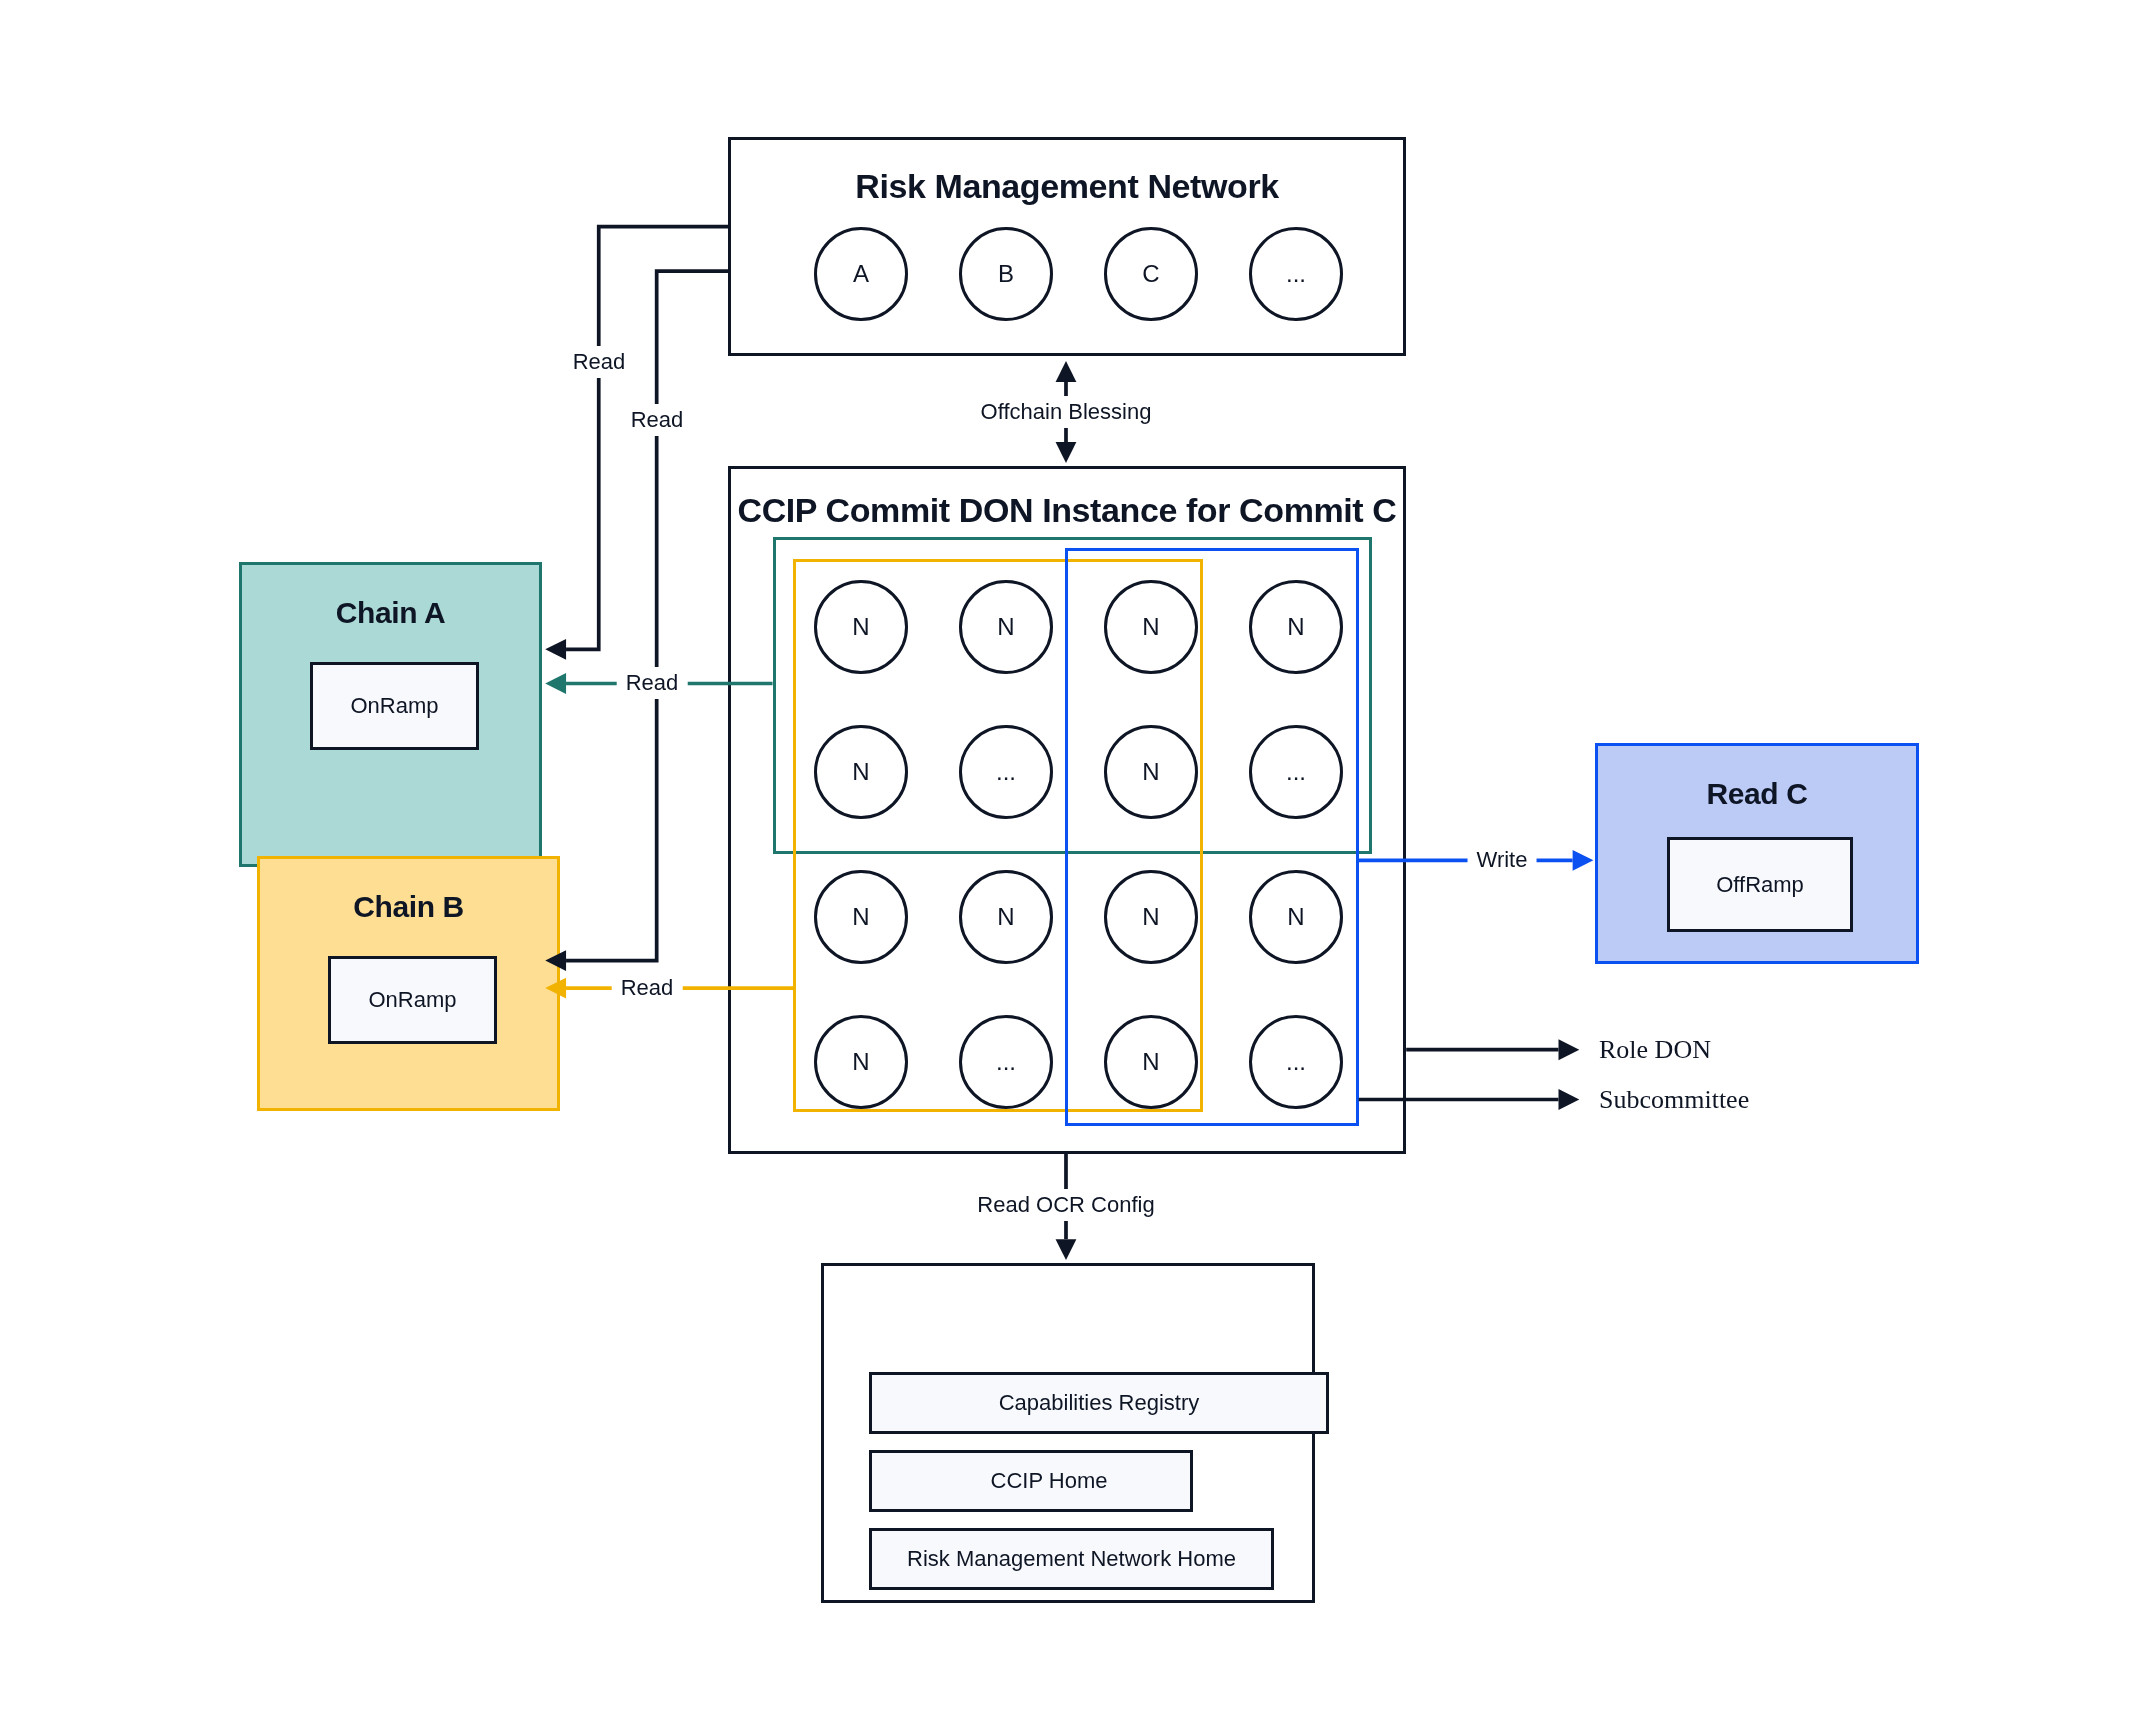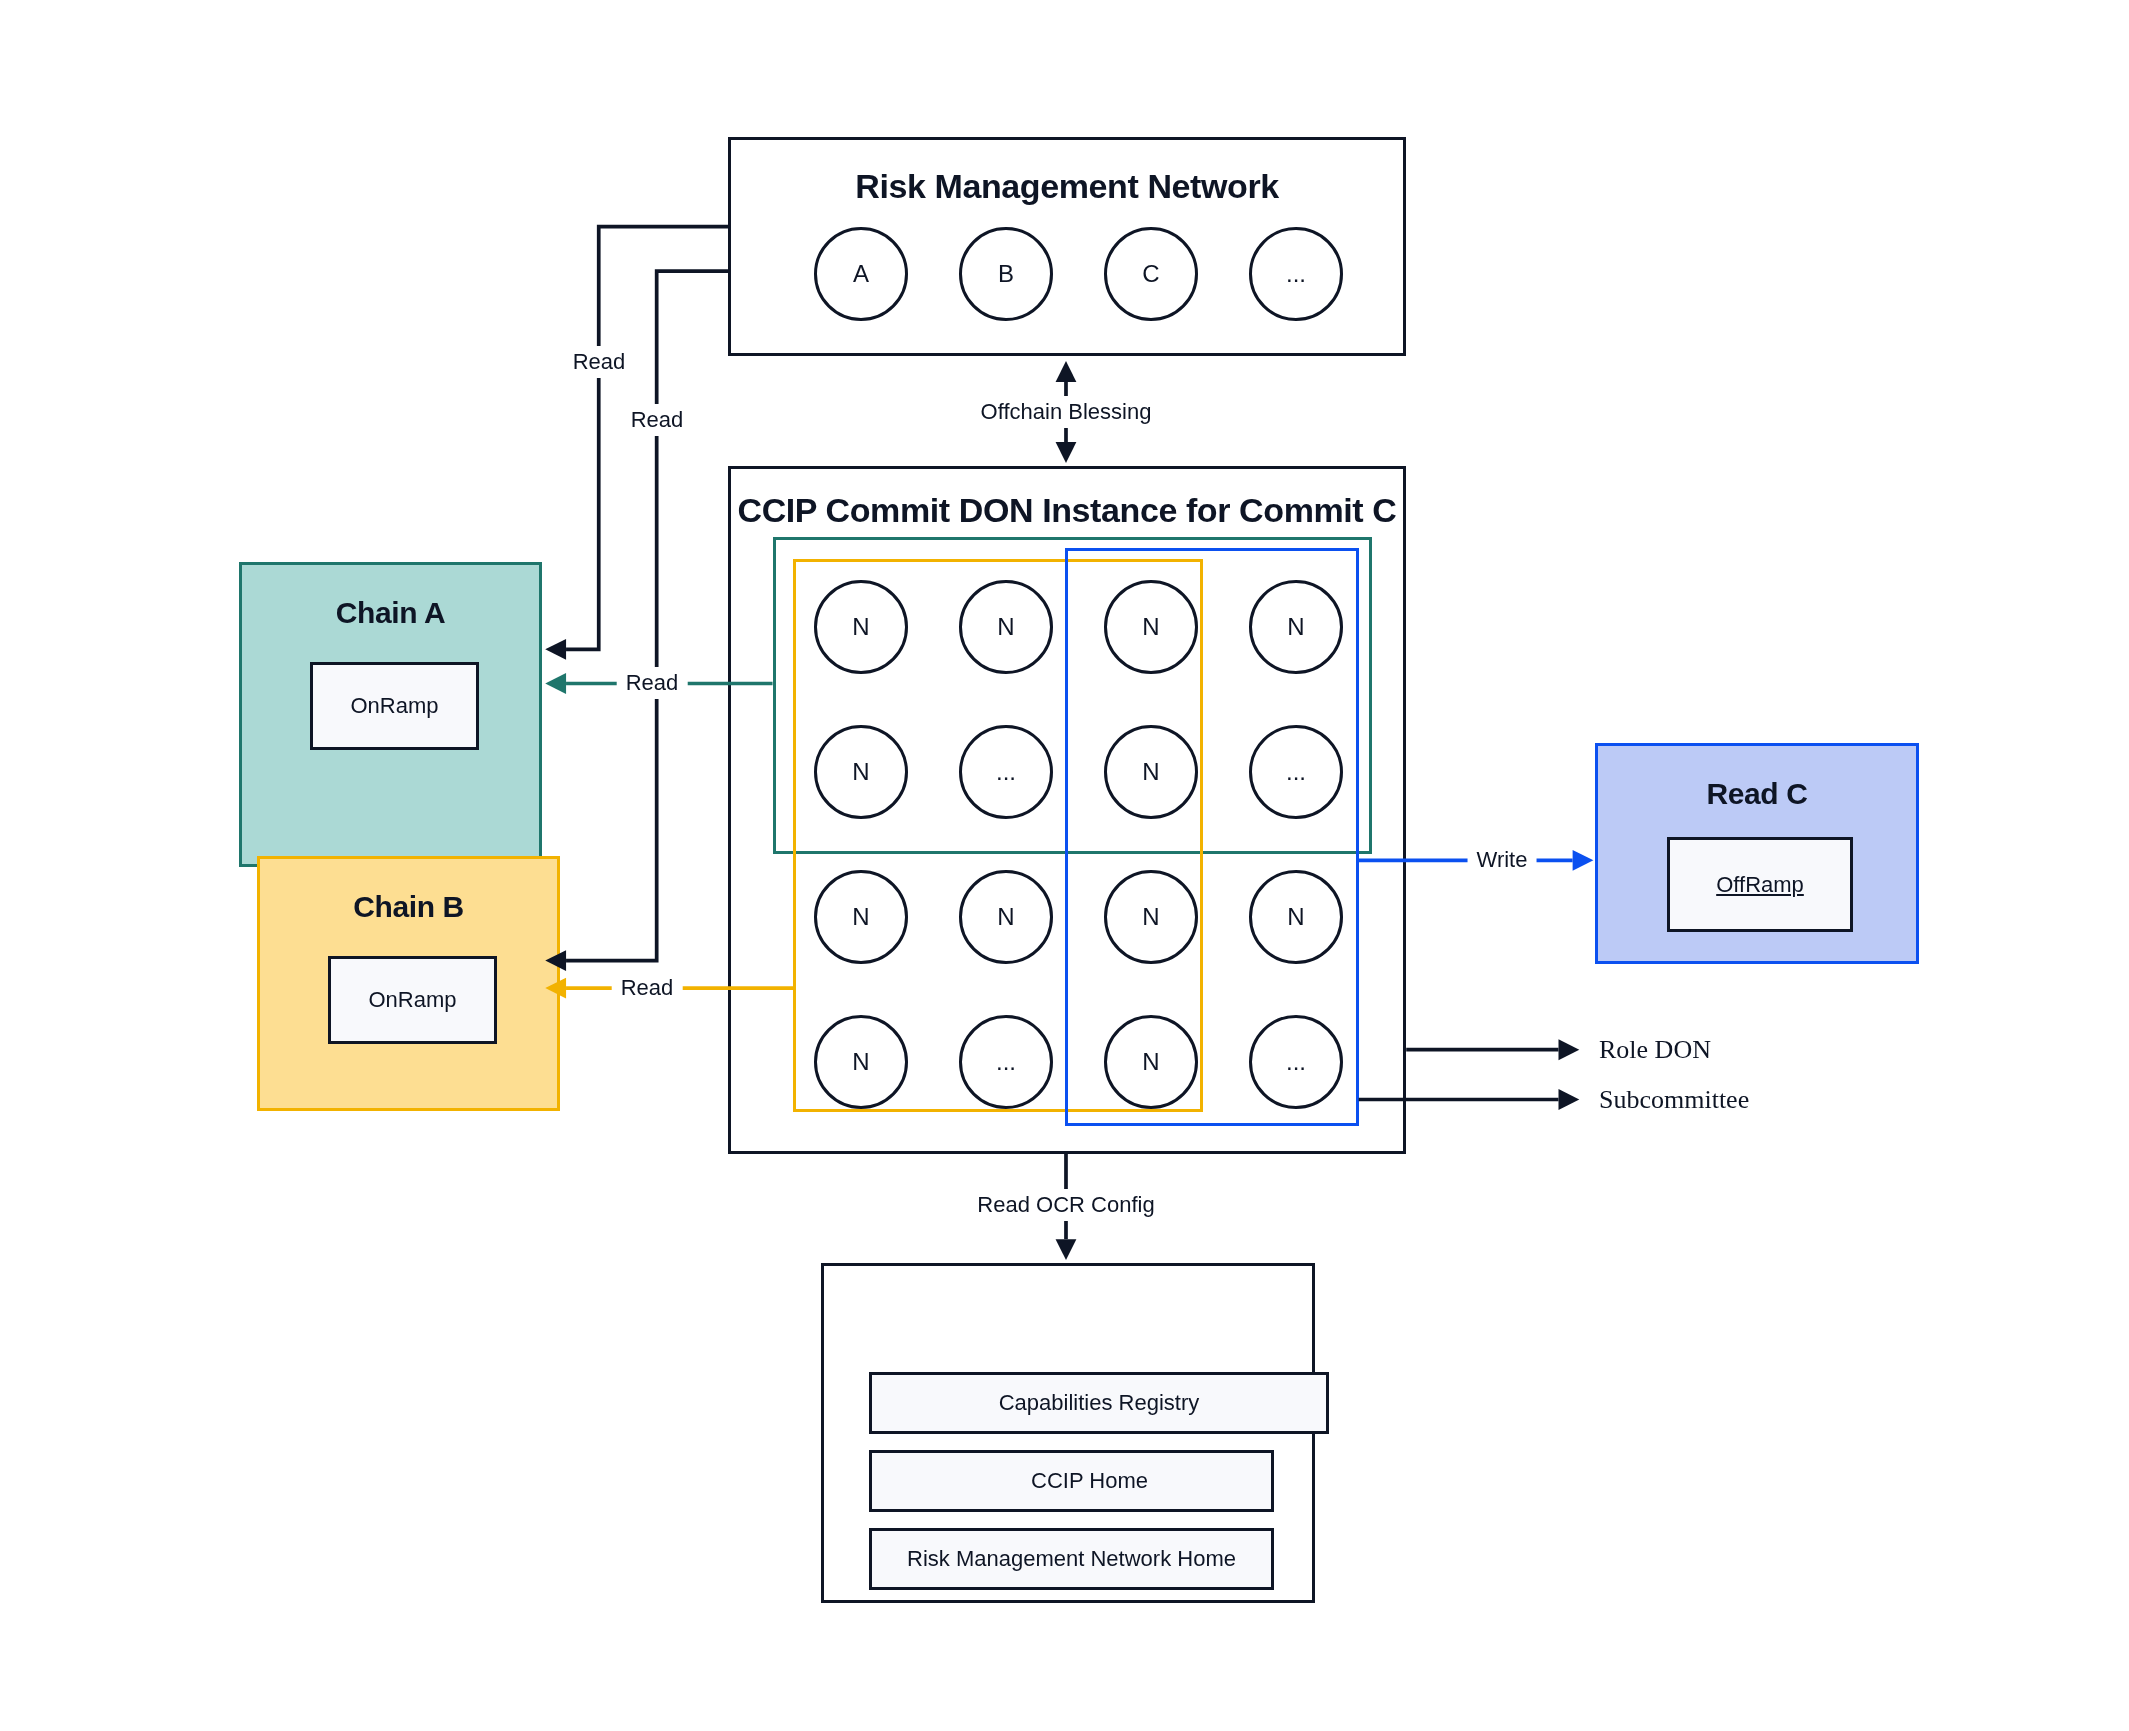--- a/index.html
+++ b/index.html
@@ -95,26 +95,26 @@
     <div class="subpanel" style="left:68px;top:97px;width:169px;height:88px;">OnRamp</div>
   </div>
 
   <div class="box" style="left:257px;top:856px;width:303px;height:255px;background:var(--amber_fill);border-color:var(--amber);">
     <div class="box-title chain-title" style="top:31px;">Chain B</div>
     <div class="subpanel" style="left:68px;top:97px;width:169px;height:88px;">OnRamp</div>
   </div>
 
   <div class="box" style="left:1595px;top:743px;width:324px;height:221px;background:var(--blue_fill);border-color:var(--blue);">
     <div class="box-title chain-title" style="top:31px;">Read C</div>
-    <div class="subpanel" style="left:69px;top:91px;width:186px;height:95px;text-decoration:underline;">OffRamp</div>
+    <div class="subpanel" style="left:69px;top:91px;width:186px;height:95px;">OffRamp</div>
   </div>
 
   <div class="box" style="left:821px;top:1263px;width:494px;height:340px;">
     <div class="subpanel" style="left:45px;top:106px;width:460px;height:62px;">Capabilities Registry</div>
-    <div class="subpanel" style="left:45px;top:184px;width:405px;height:62px;padding-left:36px;">CCIP Home</div>
+    <div class="subpanel" style="left:45px;top:184px;width:324px;height:62px;padding-left:36px;">CCIP Home</div>
     <div class="subpanel" style="left:45px;top:262px;width:405px;height:62px;">Risk Management Network Home</div>
   </div>
 
   <svg class="wires" width="2129" height="1731" viewBox="0 0 2866 2330">
 
     <path class="wire-ink" d="M 980 305 H 806 V 874 H 762"></path>
     <polygon class="head-ink" points="734,874 762,860 762,888"></polygon>
 
     <path class="wire-ink" d="M 980 365 H 884 V 1293 H 762"></path>
     <polygon class="head-ink" points="734,1293 762,1279 762,1307"></polygon>

